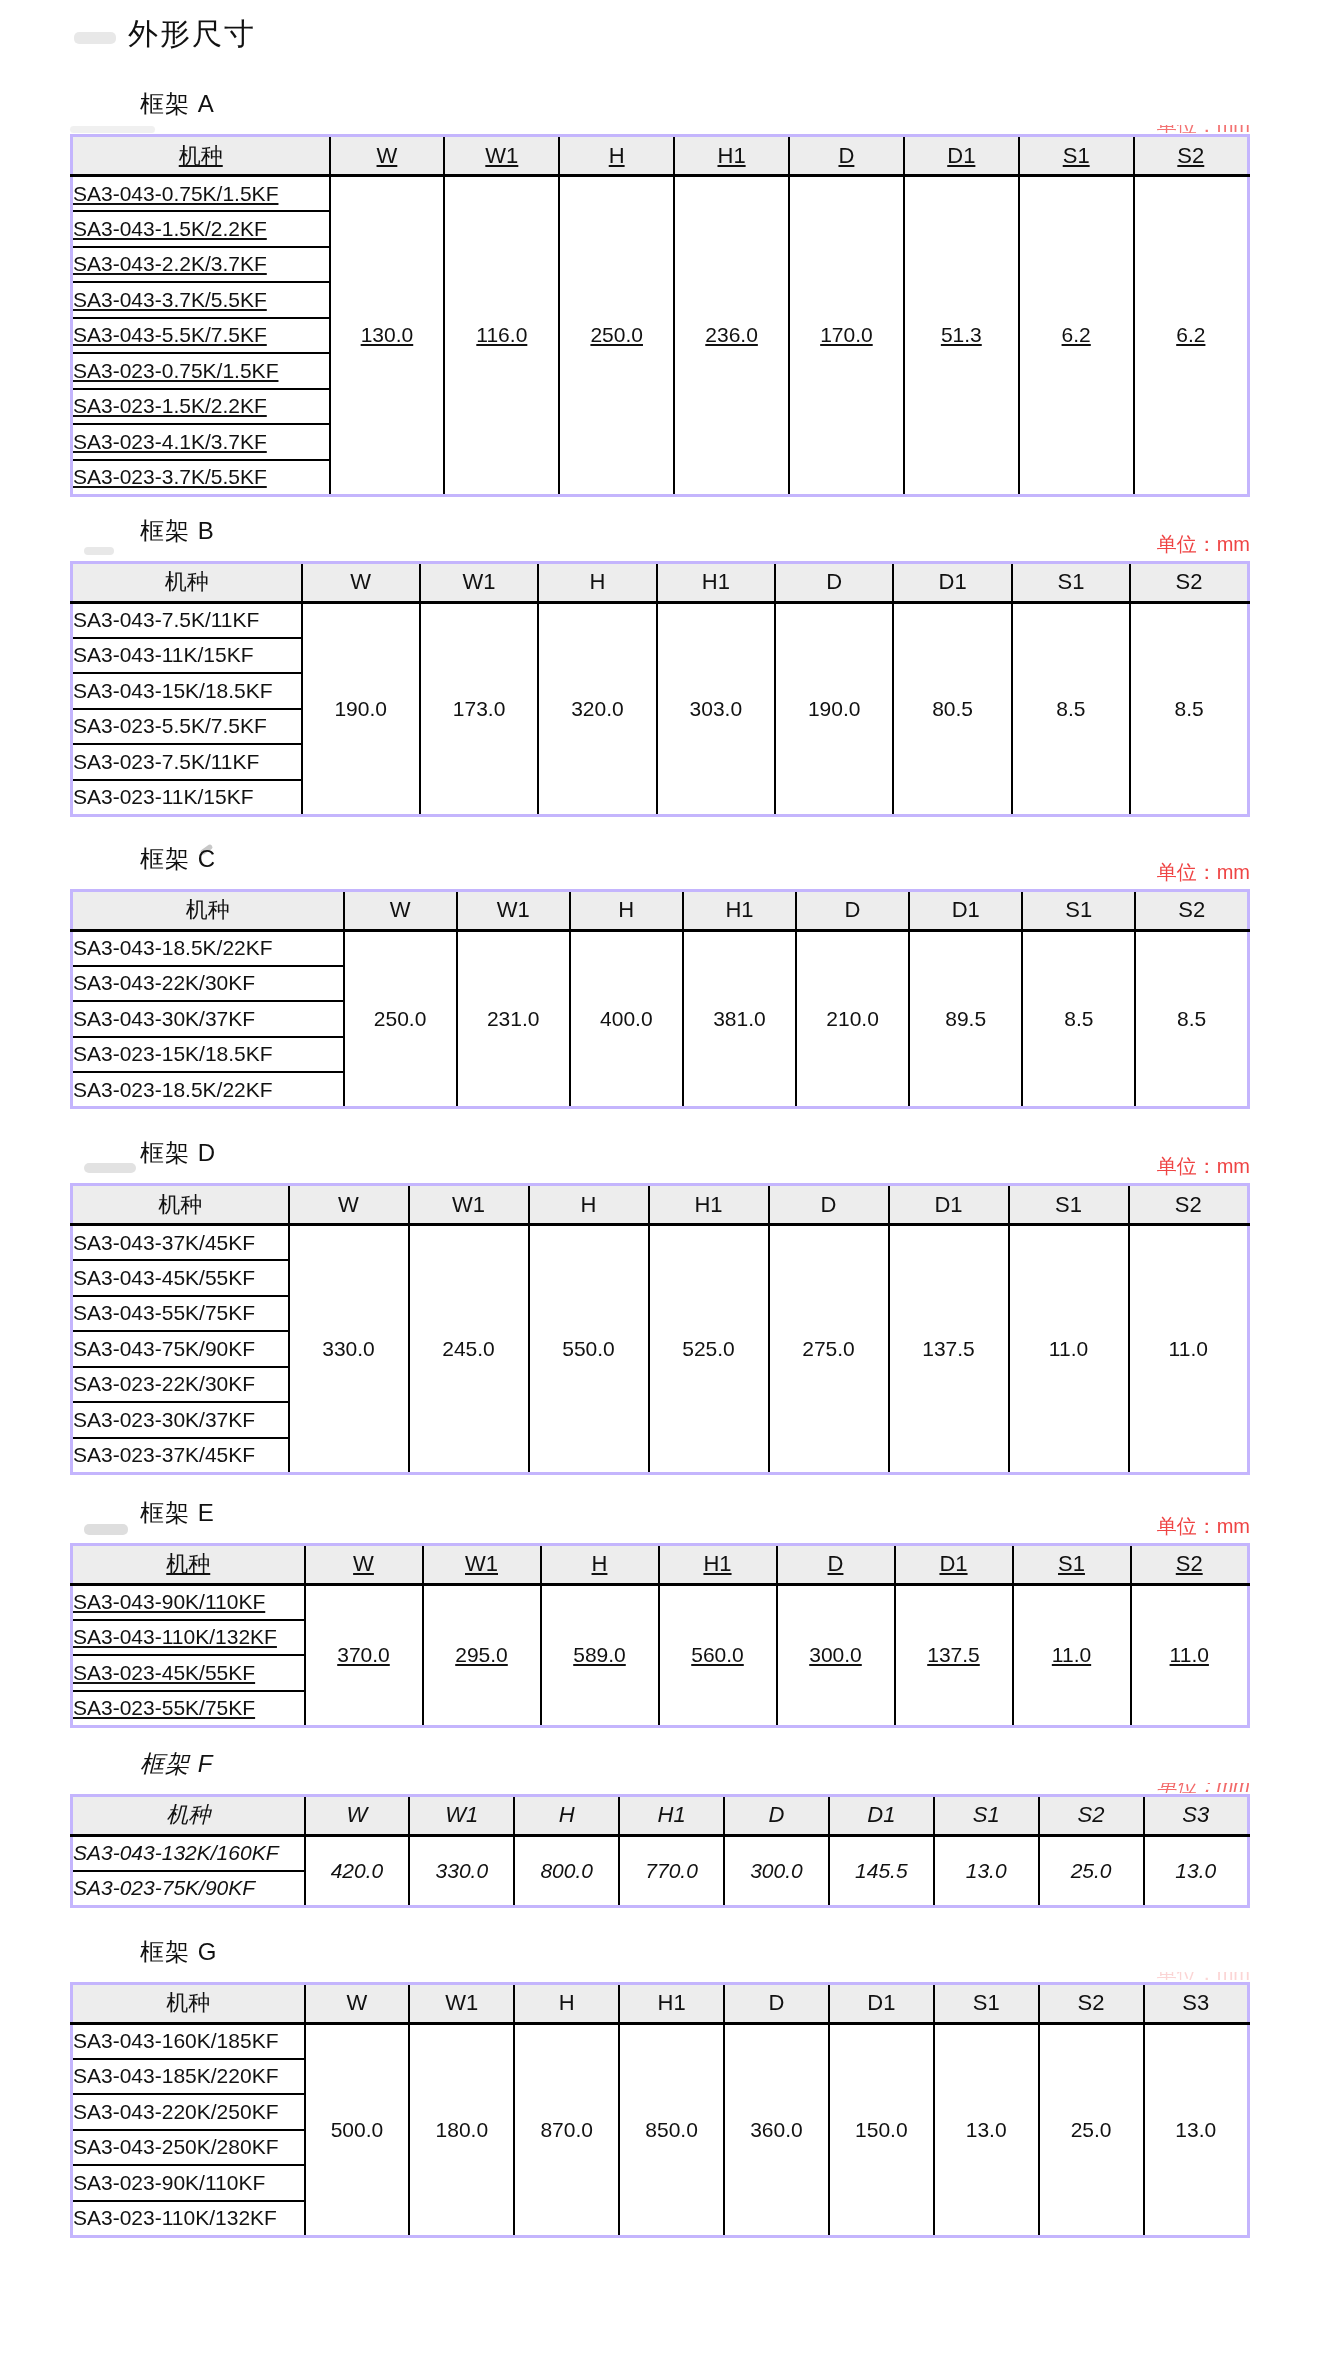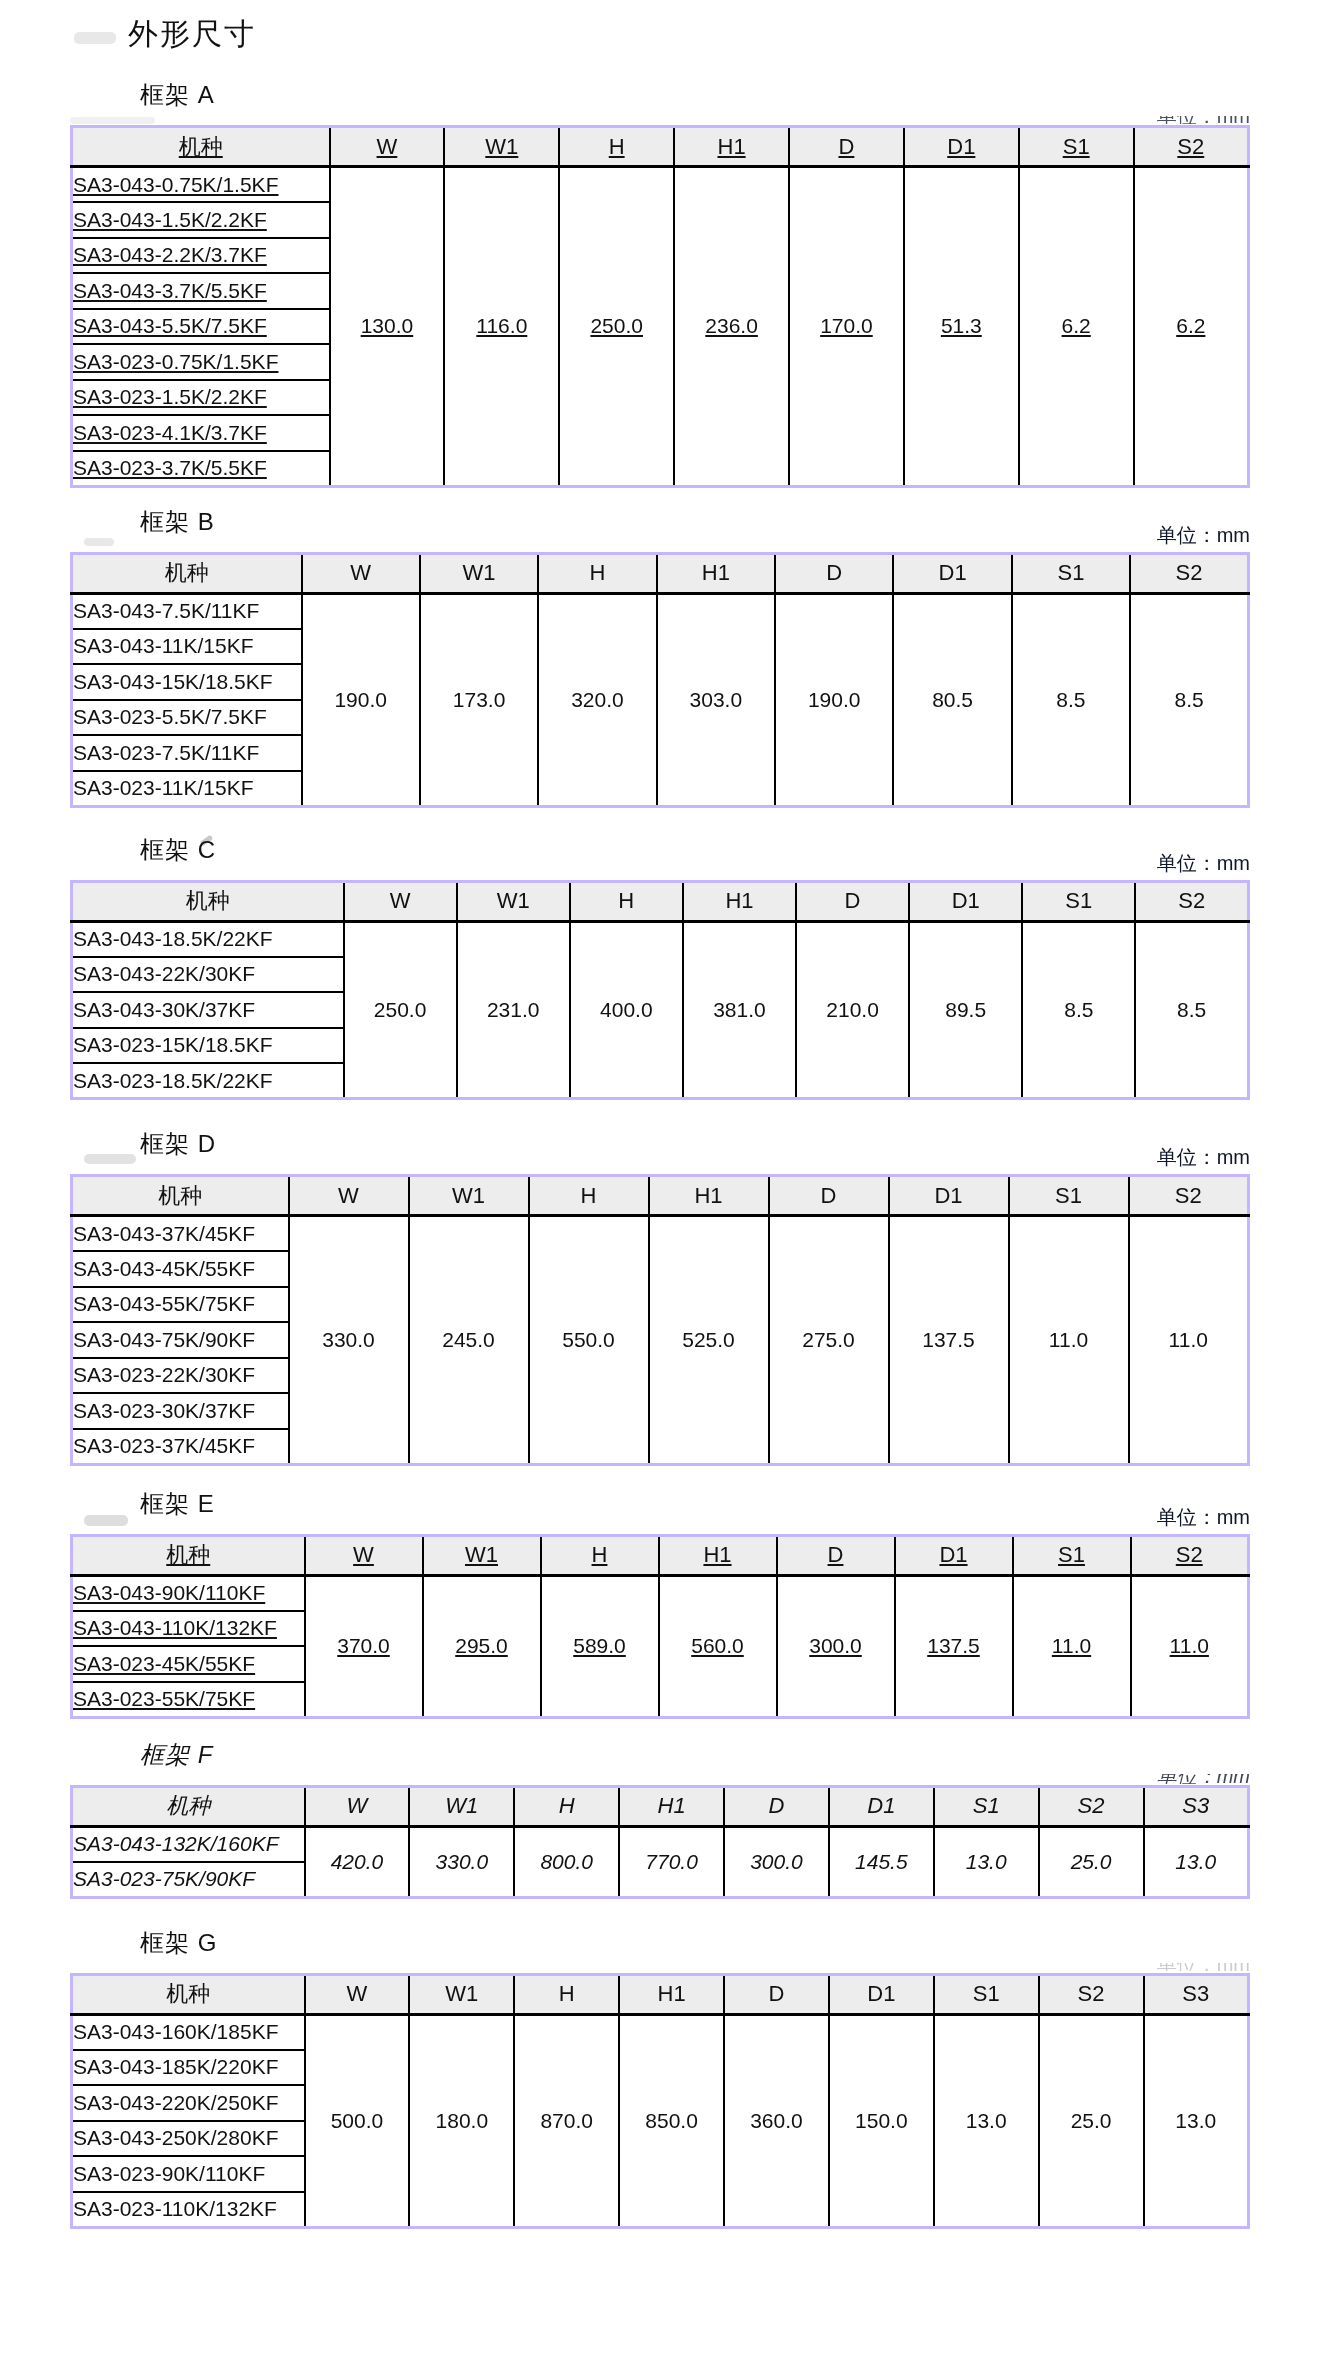--- a/index.html
+++ b/index.html
@@ -1,30 +1,30 @@
 <!DOCTYPE html>
 <html><head>
 <meta charset="utf-8">
 <style>
   html,body{margin:0;padding:0;background:#ffffff;}
   body{width:1323px;height:2380px;position:relative;overflow:hidden;
        font-family:"Liberation Sans","DejaVu Sans",sans-serif;color:#111;}
-  .page-header{position:relative;padding-top:9px;height:36px;}
+  .page-header{position:relative;padding-top:18px;height:36px;}
   .page-title{position:absolute;left:128px;top:14px;margin:0;font-size:30px;font-weight:400;letter-spacing:2px;}
   .smudge{position:absolute;background:#dcdcdc;border-radius:5px;}
   .smudge.s-title{left:74px;top:32px;width:42px;height:12px;opacity:.65;}
   .smudge.s-a{left:70px;top:38px;width:85px;height:7px;background:#ececec;opacity:.8;}
   .smudge.s-b{left:84px;bottom:6px;width:30px;height:8px;background:#e8e8e8;}
   .smudge.s-c{left:200px;top:4px;width:13px;height:5px;background:#c8c8c8;transform:rotate(-35deg);border-radius:2px;}
   .smudge.s-d{left:84px;bottom:10px;width:52px;height:10px;background:#e2e2e2;}
   .smudge.s-e{left:84px;bottom:8px;width:44px;height:11px;background:#dedede;}
   .sec{position:relative;}
   .sec-head{position:relative;height:46px;}
   .sec-label{position:absolute;left:140px;top:0;margin:0;font-size:24px;font-weight:400;letter-spacing:1px;}
-  .unit{position:absolute;right:73px;bottom:3px;font-size:20px;color:#0f172a;white-space:nowrap;}
+  .unit{position:absolute;right:73px;bottom:3px;font-size:20px;color:#ef4444;white-space:nowrap;}
   .unit .unit-text{display:block;}
   .unit.unit-partial{bottom:1px;height:8px;overflow:hidden;opacity:.75;}
   .unit.unit-partial .unit-text{margin-top:-13px;}
   .unit.unit-partial-f{bottom:1px;height:10px;overflow:hidden;opacity:.8;}
   .unit.unit-partial-f .unit-text{margin-top:-11px;}
   .unit.unit-faint{bottom:2px;height:8px;overflow:hidden;opacity:.22;}
   .unit.unit-faint .unit-text{margin-top:-12px;}
   table.dim{border-collapse:collapse;table-layout:fixed;width:1180px;margin-left:70px;
             border:3px solid #c4b5fd;background:#fff;}
   table.dim th,table.dim td{border:2px solid #000;padding:0;overflow:hidden;}

